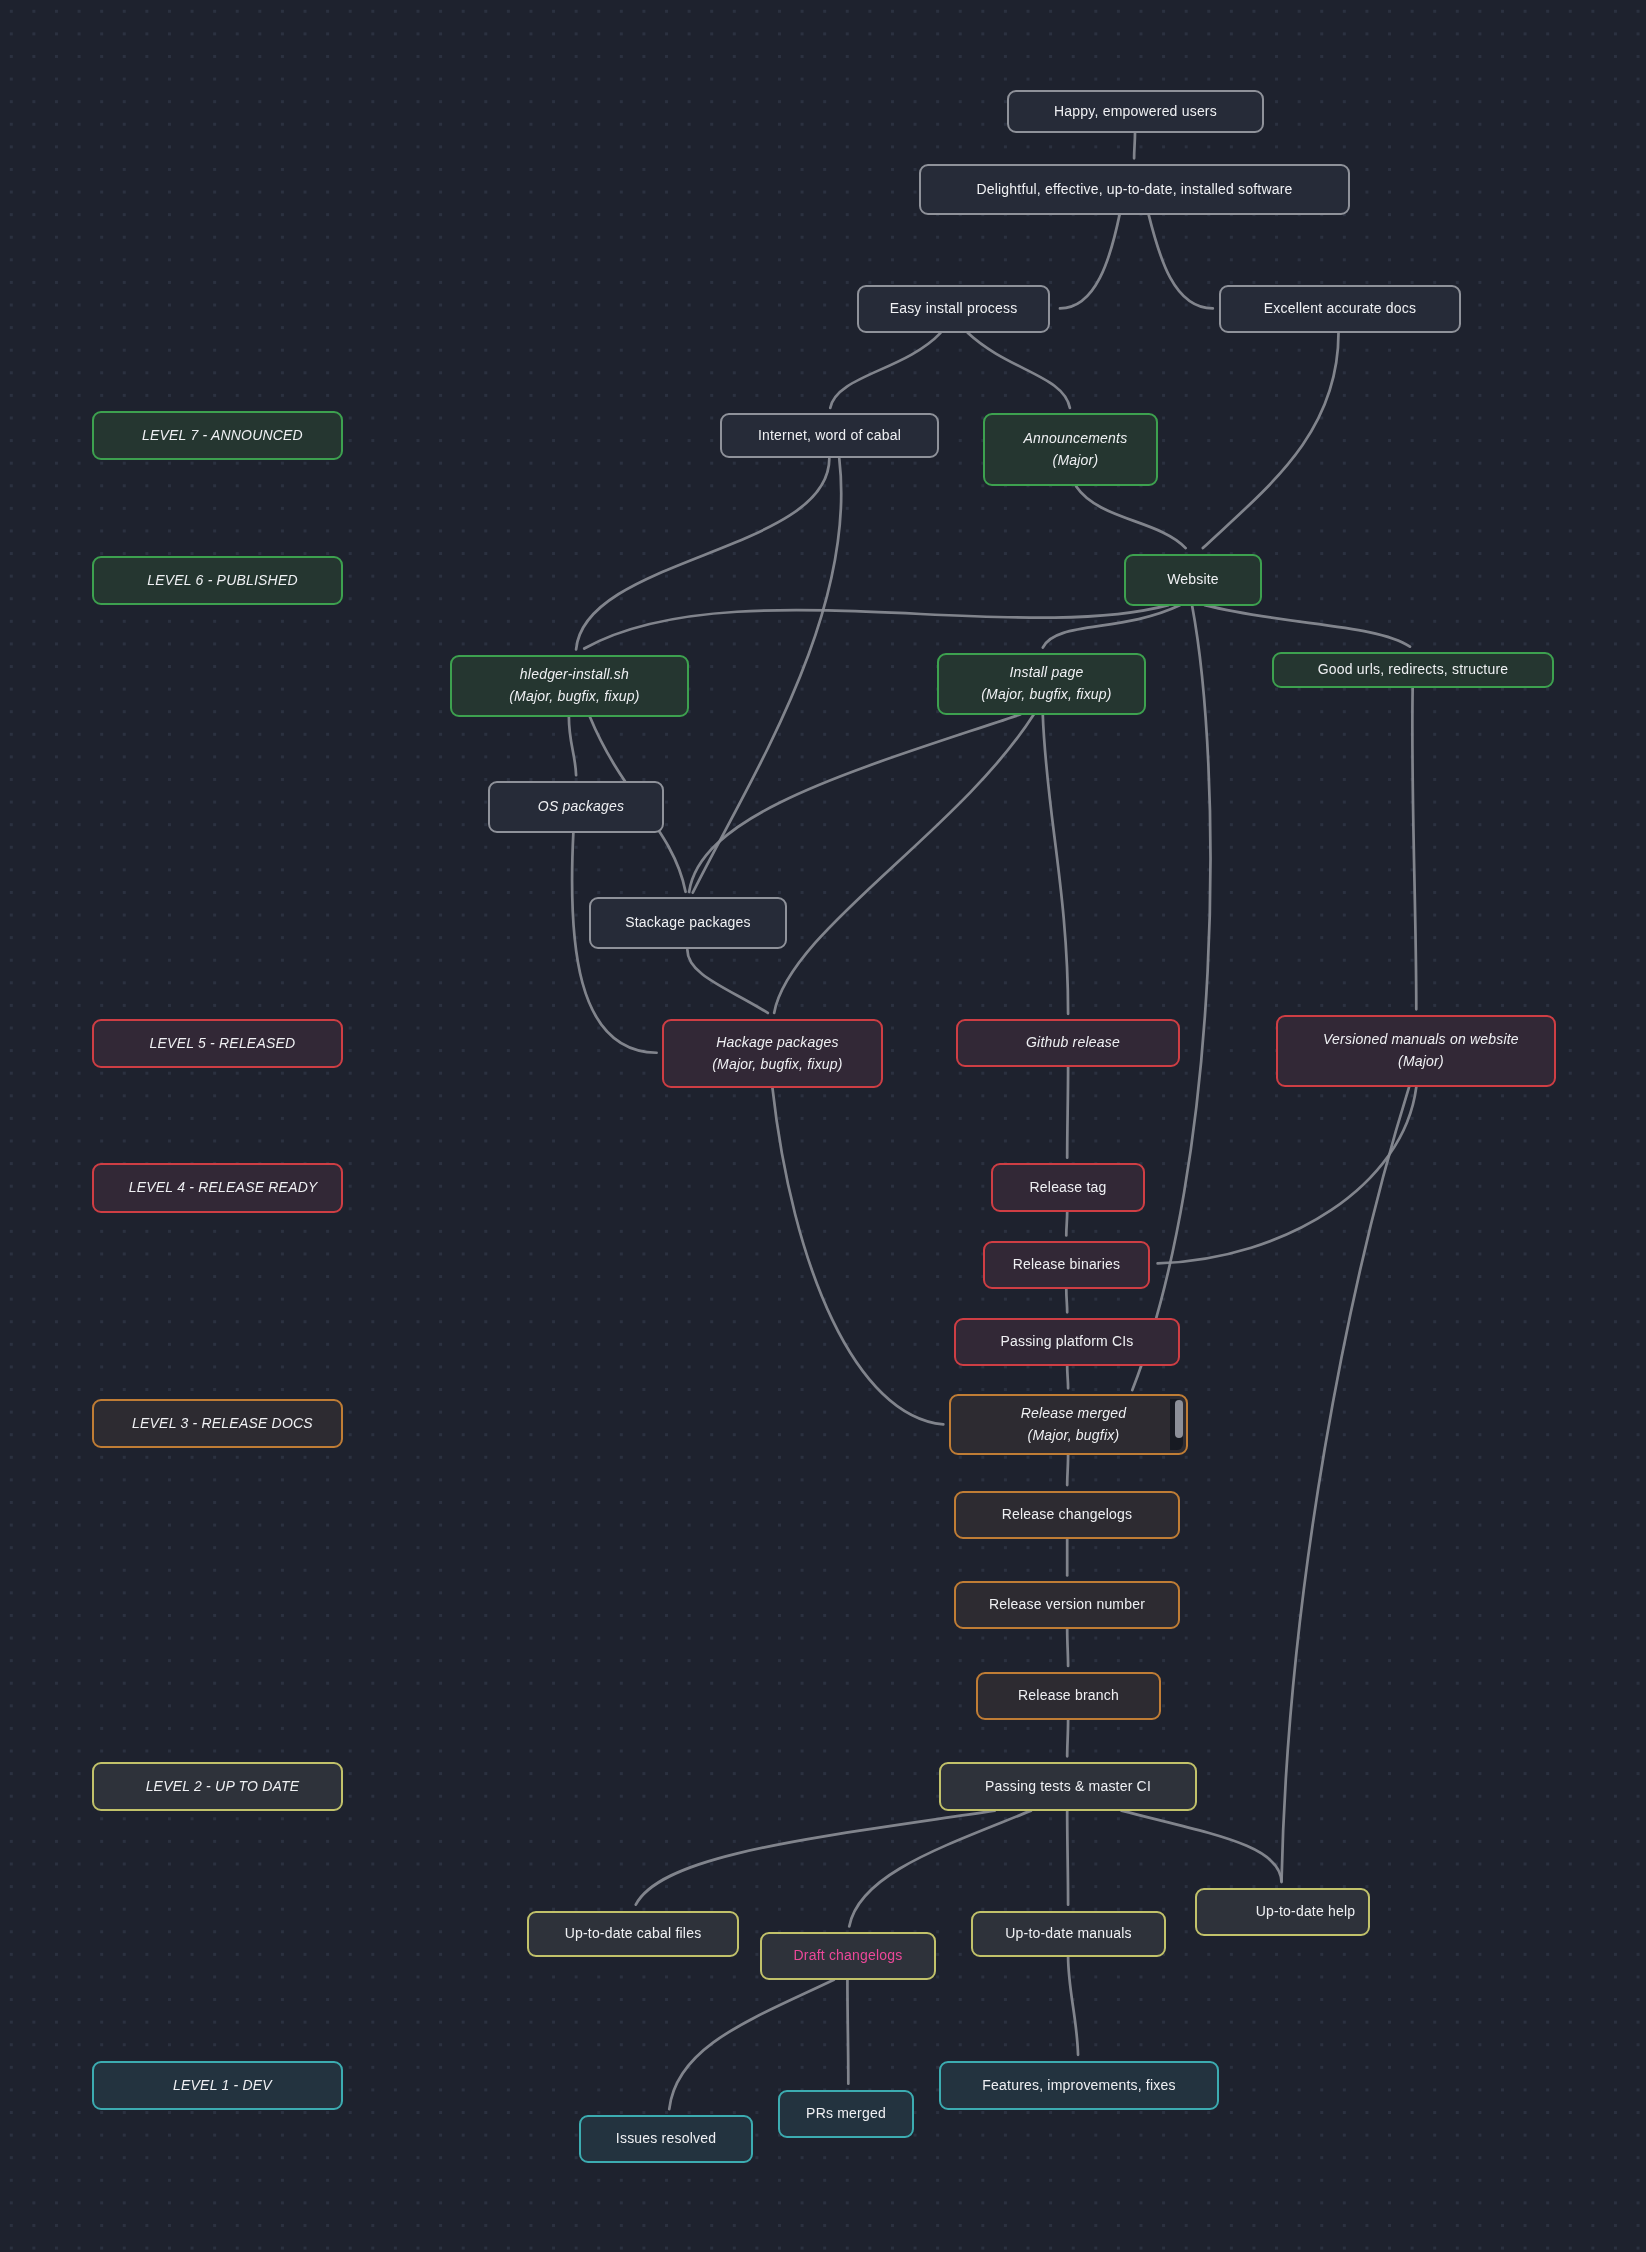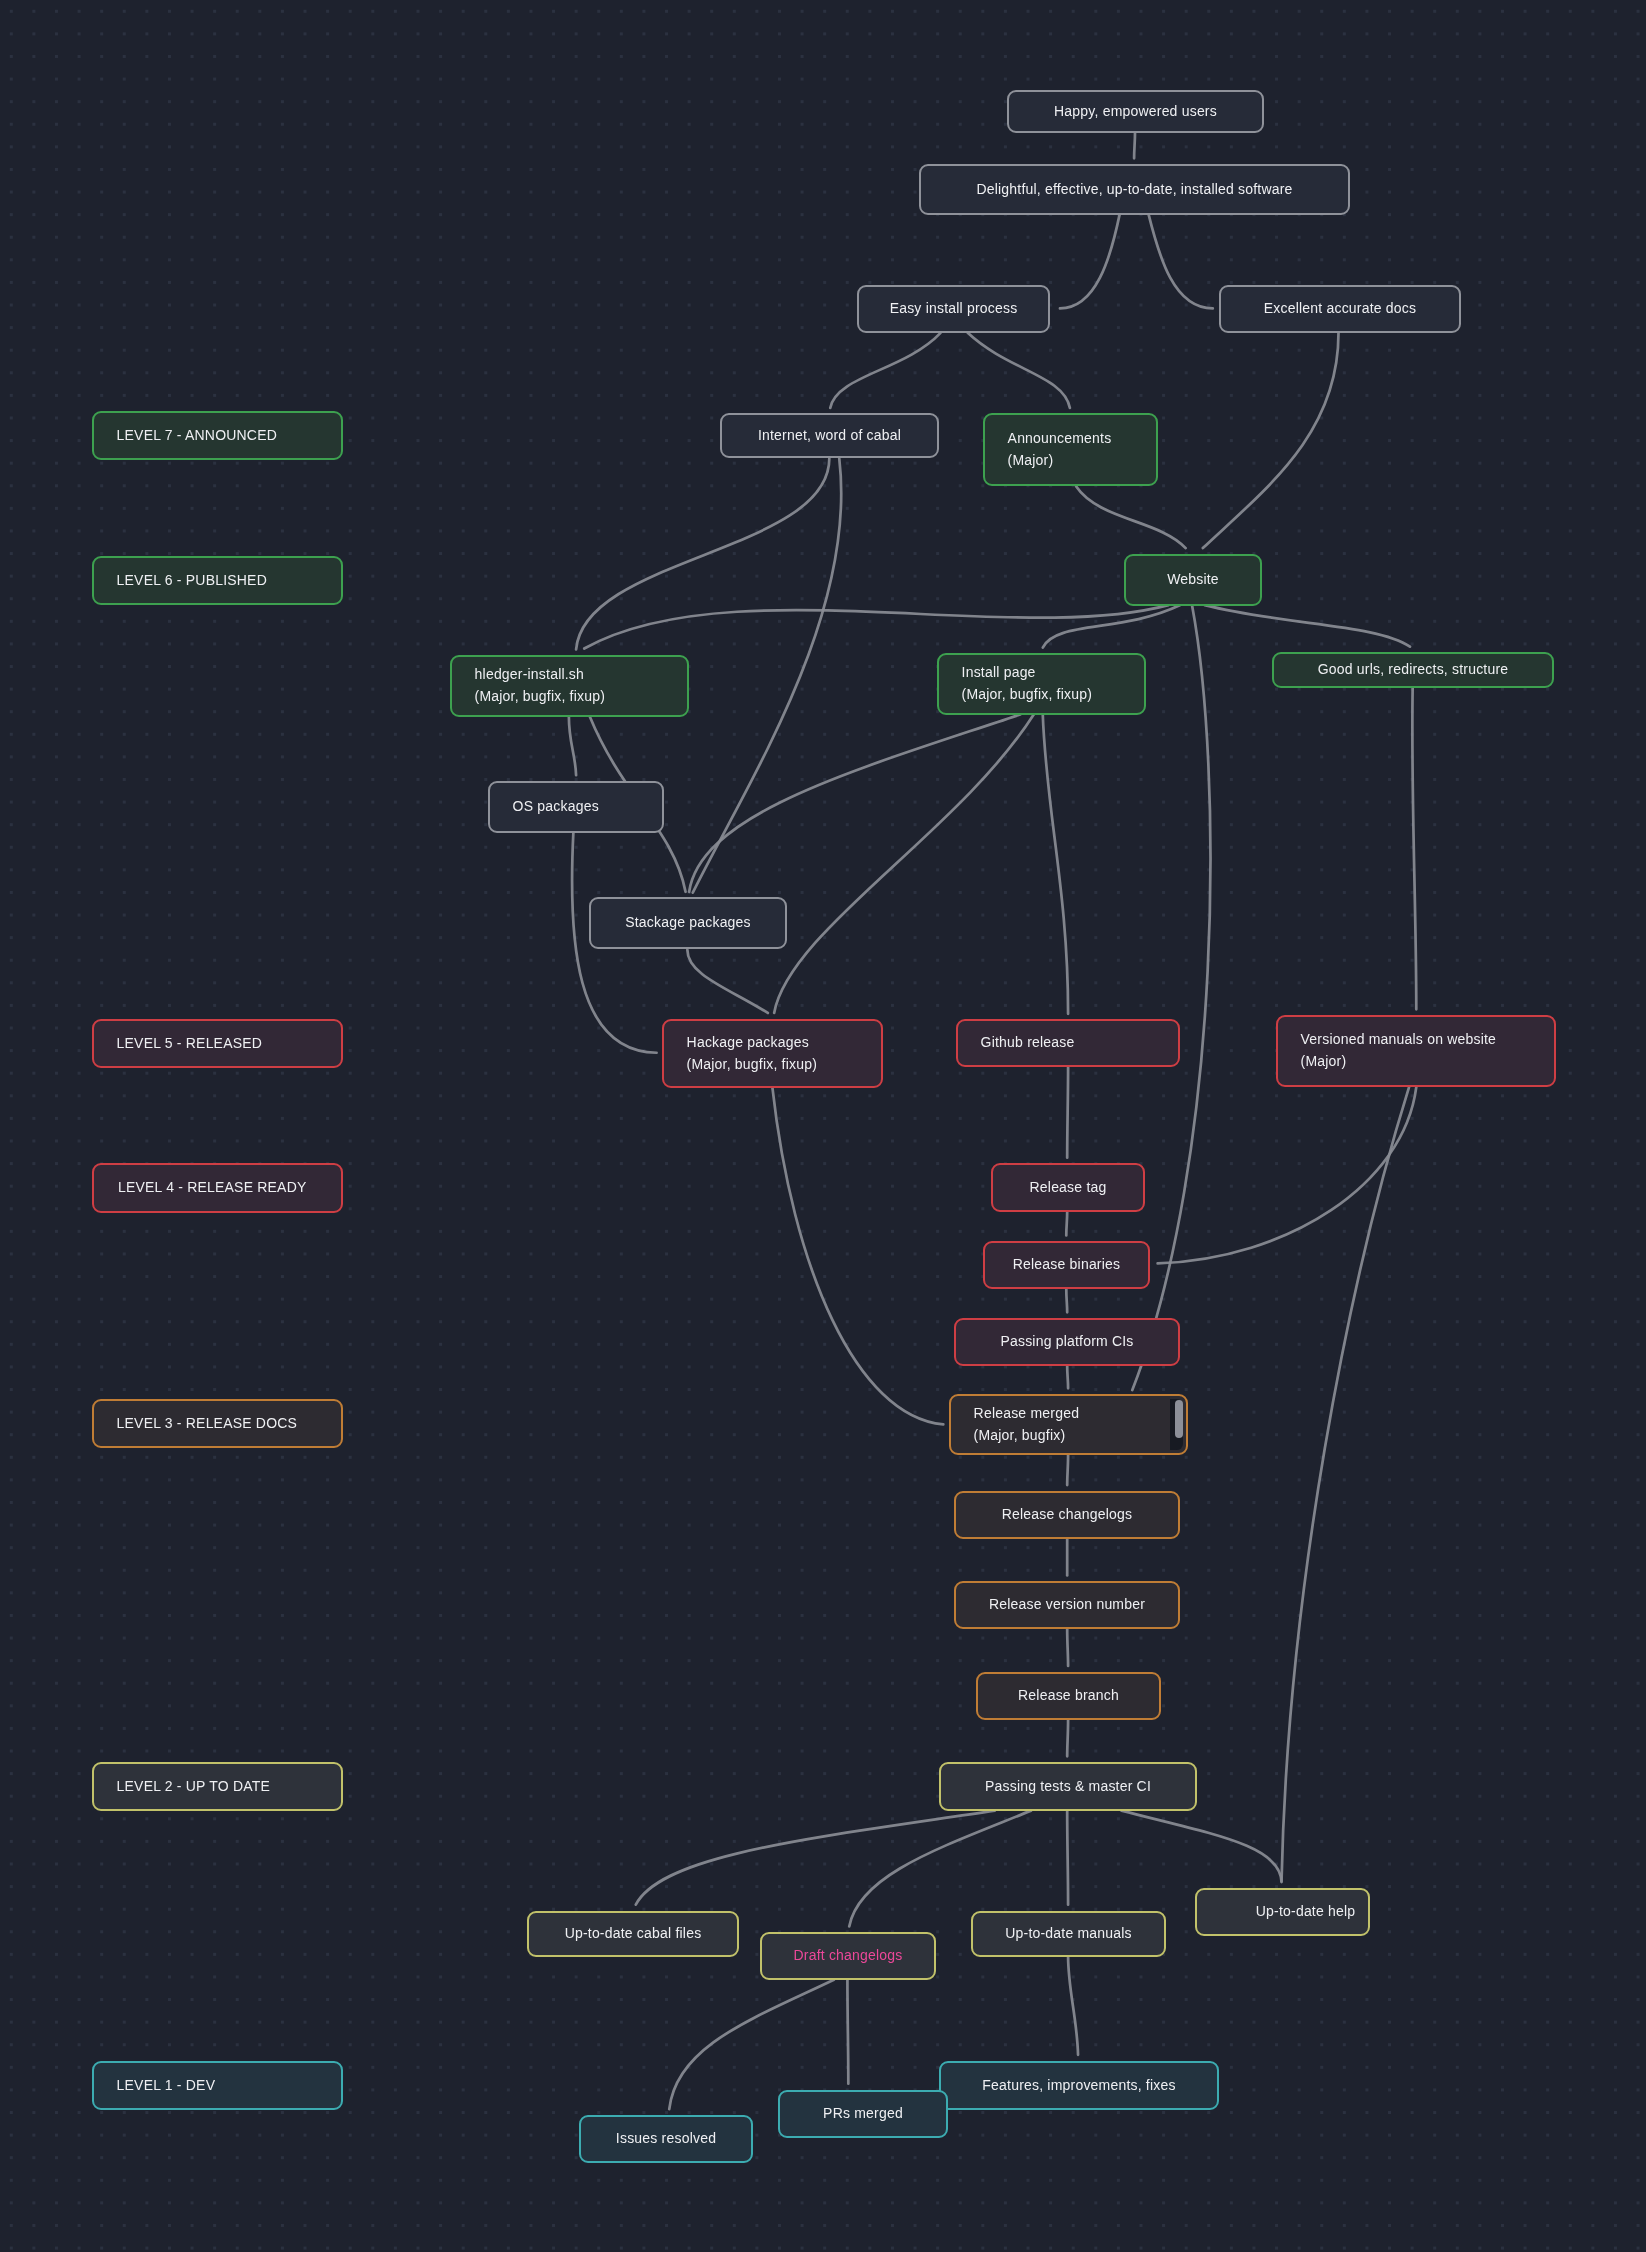--- a/index.html
+++ b/index.html
@@ -13,21 +13,21 @@
   #edges{position:absolute;left:0;top:0;width:1646px;height:2252px;}
   #edges path{fill:none;stroke-width:3px;stroke-linecap:round;opacity:.92;}
   .node{
     position:absolute;box-sizing:border-box;
     border-radius:9px;border:2.7px solid;
     display:flex;flex-direction:column;justify-content:center;
     font-size:14px;font-weight:400;letter-spacing:0.2px;
     line-height:1.55;white-space:nowrap;
   }
   .align-center{align-items:center;text-align:center;padding:3.6px 12.7px;}
-  .align-left{align-items:flex-start;text-align:left;padding:3.6px 12.7px 3.6px 22.6px;}
+  .align-left{align-items:center;text-align:left;padding:3.6px 12.7px 3.6px 22.6px;font-style:italic;}
   .node span{display:block;}
   .scroll-track{
     position:absolute;top:2.7px;right:2.7px;bottom:2.7px;width:13.6px;
     background:#171a22;border-radius:0 6.3px 6.3px 0;
   }
   .scroll-thumb{
     position:absolute;top:3.6px;right:2.7px;width:8.1px;height:38px;
     background:#8d9099;border-radius:4.5px;
   }
 </style>
@@ -190,21 +190,21 @@
       </div>
       <div class="node align-center" style="left: 1195px; top: 1888px; width: 175px; height: 48px; border-color: rgb(194, 194, 106); background: rgb(46, 50, 58); color: rgb(239, 240, 243); align-items: flex-end;">
         <span>Up-to-date help</span>
       </div>
       <div class="node align-left" style="left: 92px; top: 2061px; width: 251px; height: 49px; border-color: rgb(60, 172, 177); background: rgb(35, 51, 63); color: rgb(239, 240, 243);">
         <span>LEVEL 1 - DEV</span>
       </div>
       <div class="node align-center" style="left: 939px; top: 2061px; width: 280px; height: 49px; border-color: rgb(60, 172, 177); background: rgb(35, 51, 63); color: rgb(239, 240, 243);">
         <span>Features, improvements, fixes</span>
       </div>
-      <div class="node align-center" style="left: 778px; top: 2090px; width: 170px; height: 48px; border-color: rgb(60, 172, 177); background: rgb(35, 51, 63); color: rgb(239, 240, 243);">
+      <div class="node align-center" style="left: 778px; top: 2090px; width: 136px; height: 48px; border-color: rgb(60, 172, 177); background: rgb(35, 51, 63); color: rgb(239, 240, 243);">
         <span>PRs merged</span>
       </div>
       <div class="node align-center" style="left: 579px; top: 2115px; width: 174px; height: 48px; border-color: rgb(60, 172, 177); background: rgb(35, 51, 63); color: rgb(239, 240, 243);">
         <span>Issues resolved</span>
       </div>
     </div>
 </div>
 
 
 </body></html>

